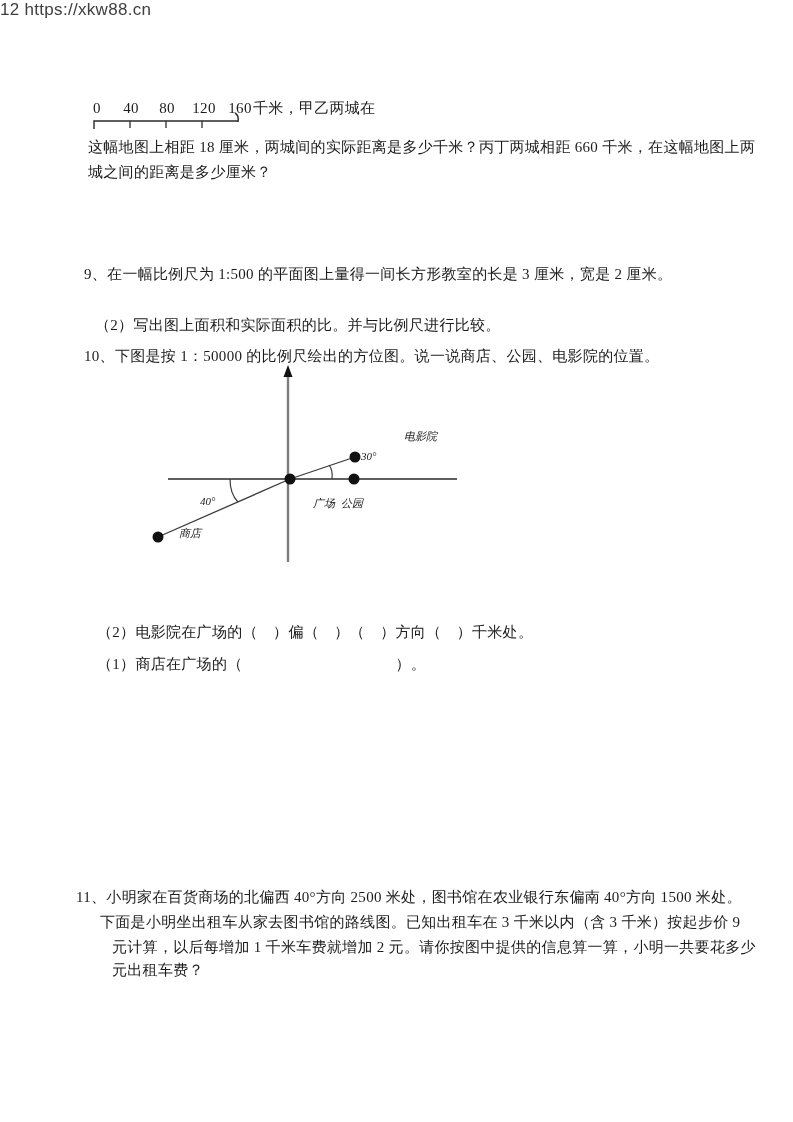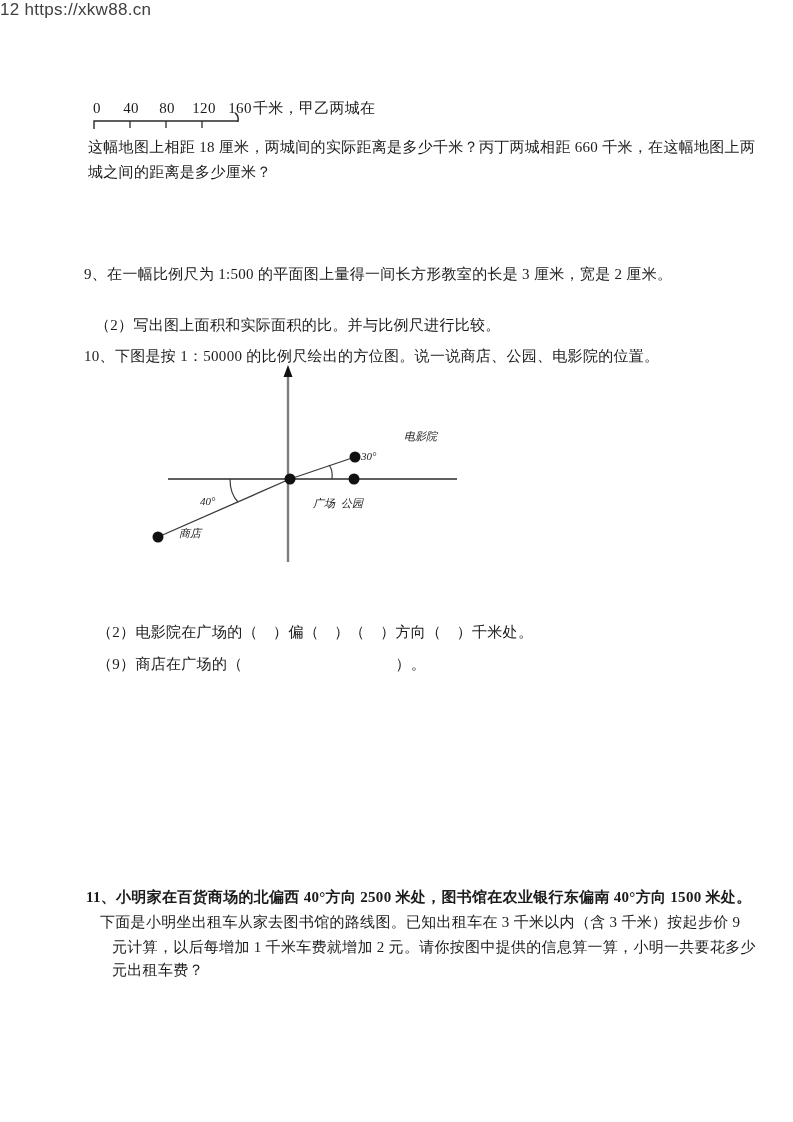--- a/index.html
+++ b/index.html
@@ -70,23 +70,23 @@
   </svg>
 
   <span class="dlabel" style="left:404px; top:429px;">电影院</span>
   <span class="dlabel" style="left:361px; top:450px;">30°</span>
   <span class="dlabel" style="left:186px; top:495px;margin-left:14px;">40°</span>
   <span class="dlabel" style="left:297px; top:496px;margin-left:16px;">广场</span>
   <span class="dlabel" style="left:341px; top:496px;">公园</span>
   <span class="dlabel" style="left:179px; top:526px;">商店</span>
 
   <span class="t" style="left:97px; top:623px;">（2）电影院在广场的（　）偏（　）（　）方向（　）千米处。</span>
-  <span class="t" style="left:97px; top:655px;">（9）商店在广场的（　　　　　　　　　　）。</span>
+  <span class="t" style="left:97px; top:655px;">（1）商店在广场的（　　　　　　　　　　）。</span>
 
-  <span class="t" style="left:86px;  top:888px;font-weight:bold;">11、小明家在百货商场的北偏西 40°方向 2500 米处，图书馆在农业银行东偏南 40°方向 1500 米处。</span>
+  <span class="t" style="left:76px;  top:888px;">11、小明家在百货商场的北偏西 40°方向 2500 米处，图书馆在农业银行东偏南 40°方向 1500 米处。</span>
   <span class="t" style="left:100px; top:913px;">下面是小明坐出租车从家去图书馆的路线图。已知出租车在 3 千米以内（含 3 千米）按起步价 9</span>
   <span class="t" style="left:112px; top:938px;">元计算，以后每增加 1 千米车费就增加 2 元。请你按图中提供的信息算一算，小明一共要花多少</span>
   <span class="t" style="left:112px; top:961px;">元出租车费？</span>
 
   <div class="footer">
     <span>12 https://xkw88.cn</span>
   </div>
 
 </div>
 

